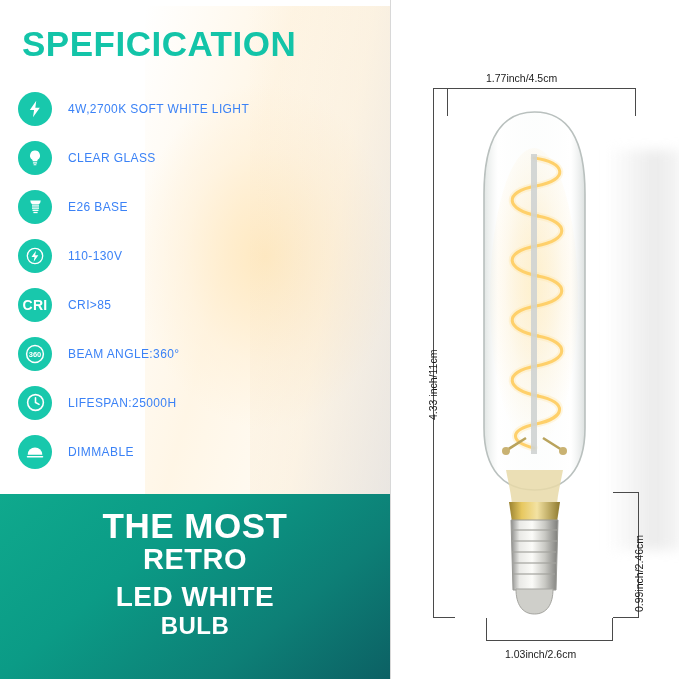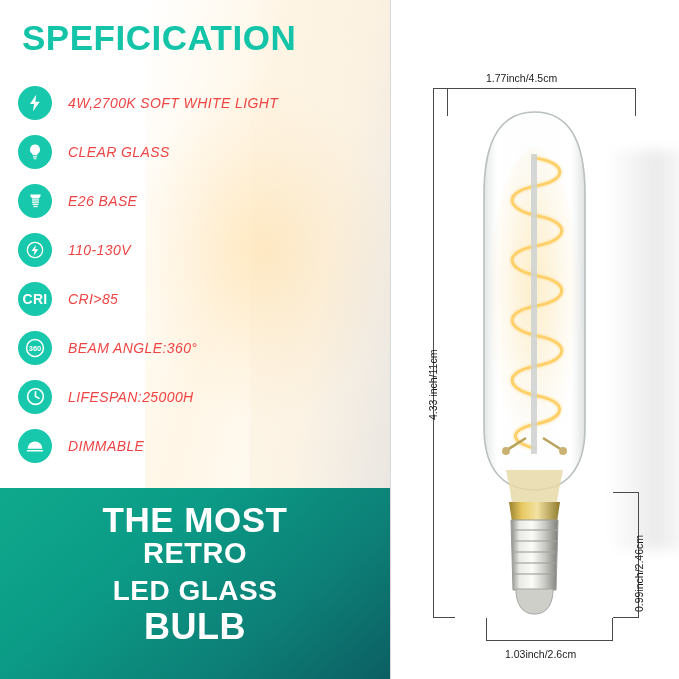--- a/index.html
+++ b/index.html
@@ -7,21 +7,21 @@
     width:679px;height:679px;
     font-family:"Liberation Sans", sans-serif;
     background:#ffffff;
     overflow:hidden;
     position:relative;
   }
   .page{position:absolute;inset:0;}
 
   
   .left-col{
-    position:absolute;left:0;top:0;width:390px;height:523px;
+    position:absolute;left:0;top:6px;width:390px;height:523px;
     background:#ffffff;
   }
   
   .glow{
     position:absolute;left:145px;top:0;width:245px;height:490px;
     background:
       radial-gradient(ellipse 180px 240px at 120px 250px, rgba(255,232,190,0.95) 0%, rgba(255,240,215,0.55) 45%, rgba(255,255,255,0) 72%),
       linear-gradient(105deg, rgba(255,255,255,0) 0%, rgba(255,243,222,0.75) 40%, rgba(255,255,255,0.0) 100%);
     pointer-events:none;
   }
@@ -46,44 +46,43 @@
     width:34px;height:34px;border-radius:50%;
     background:#18c8ac;
     display:flex;align-items:center;justify-content:center;
     color:#ffffff;flex:0 0 34px;
     box-shadow:0 0 0 0 rgba(0,0,0,0);
   }
   .spec-icon svg{display:block;}
   .spec-icon .cri-txt{font-size:14px;font-weight:bold;letter-spacing:0.3px;}
   .spec-text{
     margin-left:16px;
-    font-size:14px;color:#ef4444;letter-spacing:0.4px;
+    font-size:12px;color:#3b82f6;letter-spacing:0.4px;
     white-space:nowrap;
-    font-style:italic;
   }
 
   
   .banner{
     position:absolute;left:0;top:488px;width:390px;height:191px;
     background:linear-gradient(140deg,#0fa98d 0%, #0b9b86 35%, #0d7f76 70%, #0c5f63 100%);
     color:#ffffff;
     text-align:center;
     overflow:hidden;
   }
   .banner .l1{
     margin-top:14px;font-size:35px;font-weight:bold;letter-spacing:0.5px;line-height:1.02;text-align:center;
   }
   .banner .l2{
     font-size:29px;font-weight:bold;letter-spacing:0.5px;line-height:1.05;
   }
   .banner .l3{
     margin-top:8px;font-size:28px;font-weight:bold;letter-spacing:0.5px;line-height:1.1;
   }
   .banner .l4{
-    font-size:36px;font-weight:bold;letter-spacing:0.5px;line-height:1.1;
+    font-size:24px;font-weight:bold;letter-spacing:0.5px;line-height:1.1;
   }
 
   
   .v-divider{
     position:absolute;left:390px;top:0;width:1px;height:679px;background:#d8d8d8;
   }
 
   
   .right-col{position:absolute;left:407px;top:0;width:288px;height:646px;background:#ffffff;}
   .rshadow{
@@ -198,21 +197,21 @@
           </svg>
         </span>
         <span class="spec-text">DIMMABLE</span>
       </div>
 
     </div>
 
     <div class="banner">
       <div class="l1">THE MOST</div>
       <div class="l2">RETRO</div>
-      <div class="l3">LED GLASS</div>
+      <div class="l3">LED WHITE</div>
       <div class="l4">BULB</div>
     </div>
   </div>
 
   <div class="v-divider"></div>
 
   <div class="right-col">
     <div class="rshadow"></div>
 
     <svg class="bulb" viewBox="0 0 145 530">

